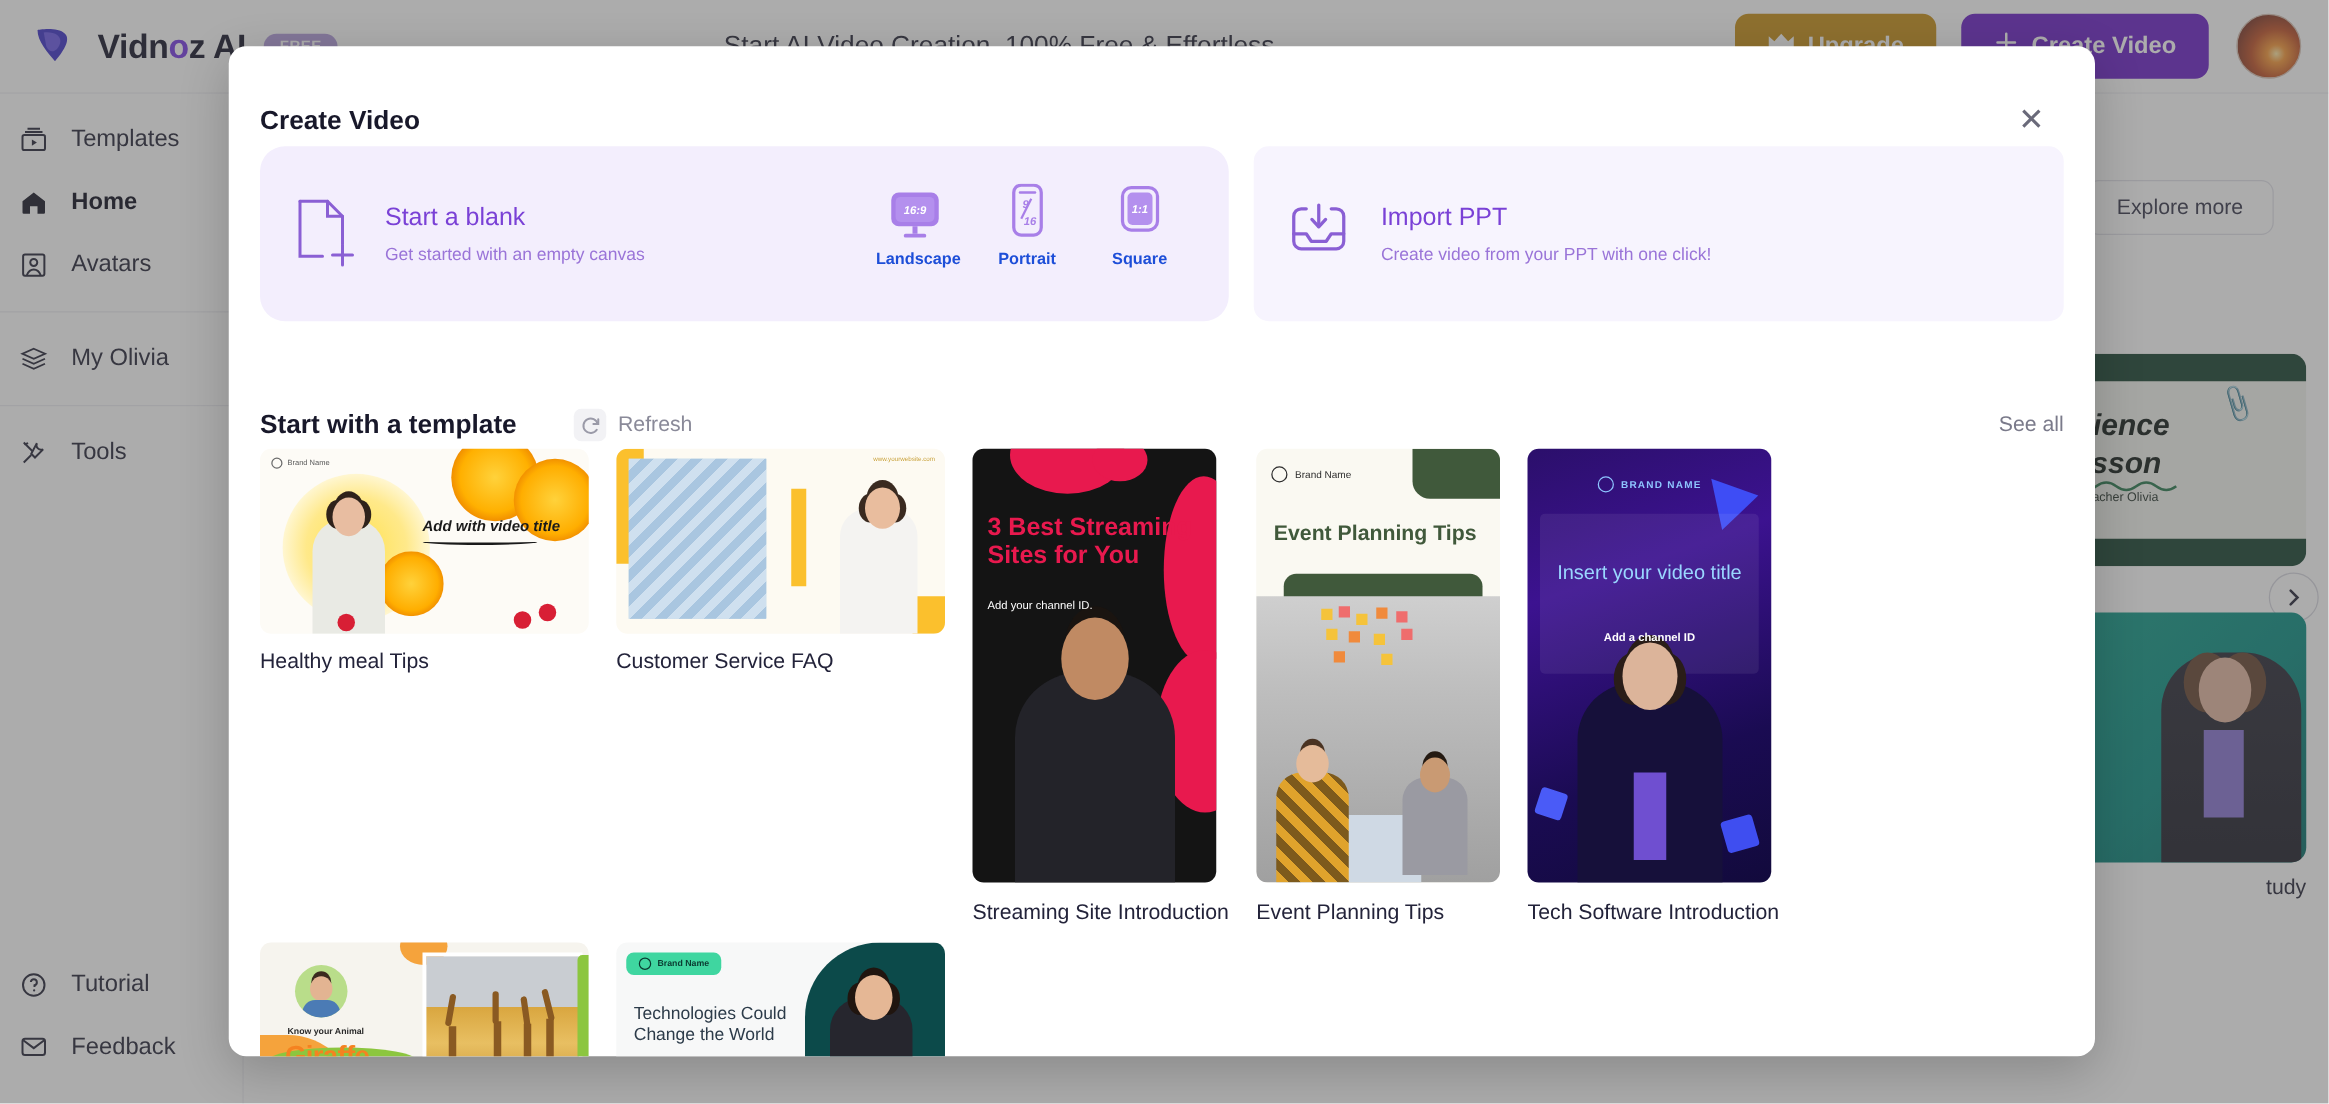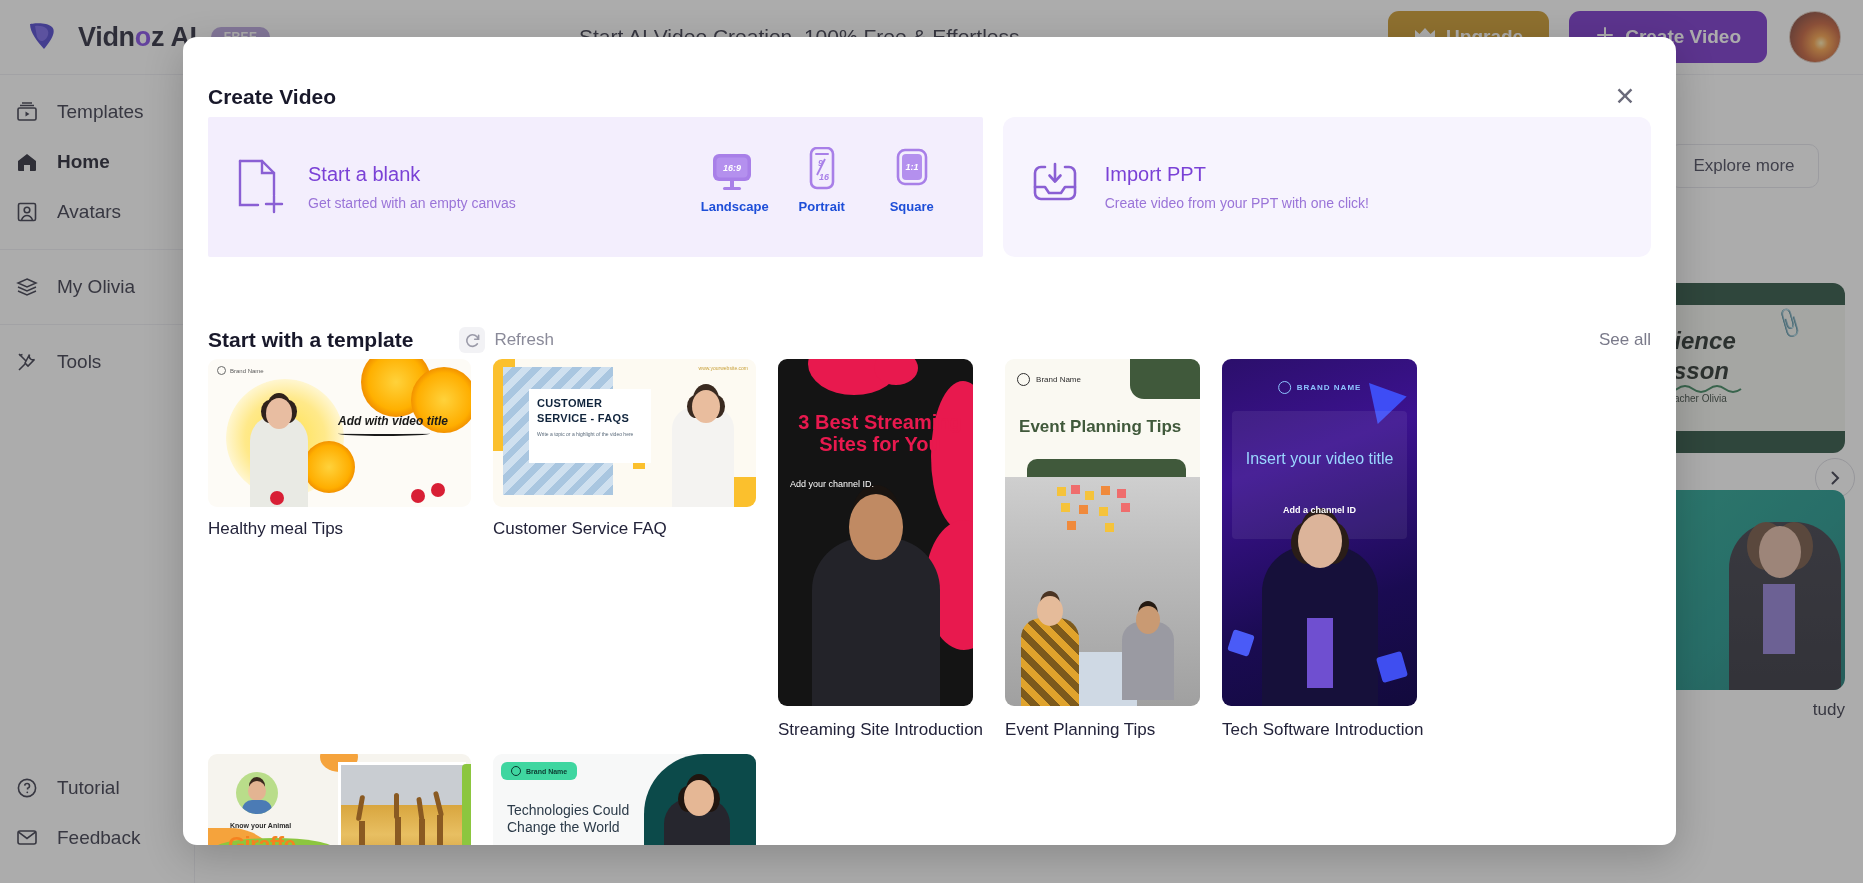--- a/index.html
+++ b/index.html
@@ -110,21 +110,21 @@
   .modal-title { position:absolute; left:25px; top:48px; font-size:21px; font-weight:700; color:#18182a; }
   .modal-close {
     position:absolute; right:36px; top:44px; width:30px; height:30px;
     display:flex; align-items:center; justify-content:center;
     font-size:25px; color:#6a6a7a; cursor:pointer; font-weight:300; line-height:1;
   }
 
   .opt-row { position:absolute; left:25px; top:80px; right:25px; display:flex; gap:20px; }
 
   .opt-blank {
-    width:847px; height:140px; background:#f3eefd; border-radius:2px;
+    width:847px; height:140px; background:#f3eefd; border-radius:20px;
     display:flex; align-items:center; padding:0 24px; cursor:pointer; position:relative;
   }
   .opt-ppt {
     width:708px; height:140px; background:#f7f4fe; border-radius:12px;
     display:flex; align-items:center; padding:0 24px; cursor:pointer;
   }
   .opt-texts { margin-left:22px; }
   .opt-h { font-size:20px; color:#7a41d6; font-weight:400; margin-bottom:9px; }
   .opt-s { font-size:14px; color:#9a74d8; }
 
@@ -192,21 +192,21 @@
   .th2 .woman { position:absolute; right:22px; bottom:0; width:62px; height:100px; background:#f4f3f1; border-radius:22px 22px 0 0; }
   .th2 .whead { position:absolute; right:36px; bottom:84px; width:28px; height:33px; border-radius:50%;
      background:#e9bd9e; box-shadow:0 -7px 0 -1px #3a2a20, -10px 0 0 -5px #3a2a20, 10px 0 0 -5px #3a2a20; }
 
   
   .th3 { background:#141414; }
   .th3 .blob1 { position:absolute; left:30px; top:-26px; width:92px; height:62px; border-radius:50%; background:#e8194e; }
   .th3 .blob2 { position:absolute; left:96px; top:-8px; width:44px; height:34px; border-radius:50%; background:#e8194e; }
   .th3 .blob3 { position:absolute; right:-22px; top:22px; width:64px; height:150px; border-radius:50%; background:#e8194e; }
   .th3 .blob4 { position:absolute; right:-30px; bottom:56px; width:78px; height:130px; border-radius:50%; background:#e8194e; }
-  .th3 .t1 { position:absolute; left:12px; top:52px; font-size:20px; font-weight:800; color:#e8194e; line-height:1.1; width:180px;text-align:center; }
+  .th3 .t1 { position:absolute; left:12px; top:52px; font-size:20px; font-weight:800; color:#e8194e; line-height:1.1; width:180px; }
   .th3 .t2 { position:absolute; left:12px; top:120px; font-size:9px; color:#fff; }
   .th3 .man { position:absolute; left:50%; transform:translateX(-50%); bottom:0; width:128px; height:168px;
      background:#232329; border-radius:52px 52px 0 0; }
   .th3 .mhead { position:absolute; left:50%; transform:translateX(-50%); bottom:146px; width:54px; height:66px;
      border-radius:50%; background:#c08a63; box-shadow:0 -12px 0 -3px #1a1410; }
 
   
   .th4 { background:#faf9f2; }
   .th4 .grn { position:absolute; right:0; top:0; width:70px; height:40px; background:#40593b; border-radius:0 0 0 14px; }
   .th4 .brand { position:absolute; left:12px; top:14px; display:flex; align-items:center; gap:6px; font-size:8px; color:#2e2e2e; }
@@ -534,25 +534,20 @@
         <div class="tpl-name">Healthy meal Tips</div>
       </div>
 
       <div class="tpl tpl-l">
         <div class="tpl-thumb th2">
           <div class="ybar-l"></div>
             <div class="photo"></div>
             <div class="ybar-r"></div>
             <div class="ybar-b"></div>
           <div class="url">www.yourwebsite.com</div>
-          <div class="panel">
-            <div class="h1">CUSTOMER</div>
-            <div class="h2">SERVICE - FAQS</div>
-            <div class="p">Write a topic or a highlight of the video here</div>
-          </div>
           <div class="woman"></div>
             <div class="whead"></div>
         </div>
         <div class="tpl-name">Customer Service FAQ</div>
       </div>
 
       <div class="tpl tpl-p">
         <div class="tpl-thumb th3">
           <div class="blob1"></div>
             <div class="blob2"></div>

